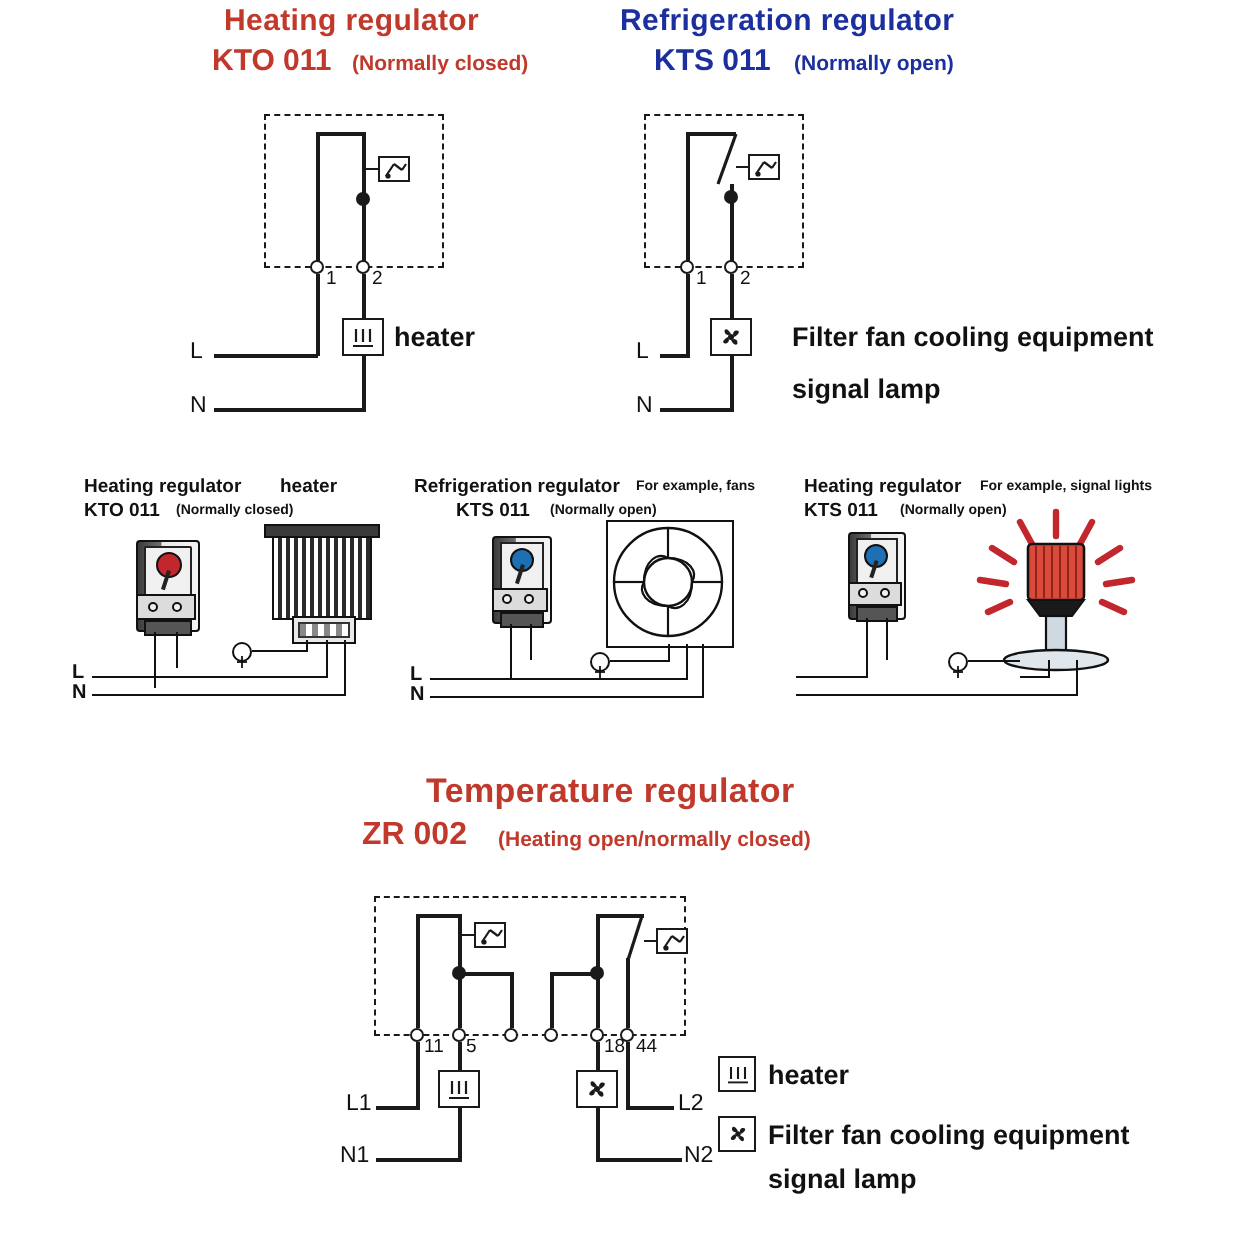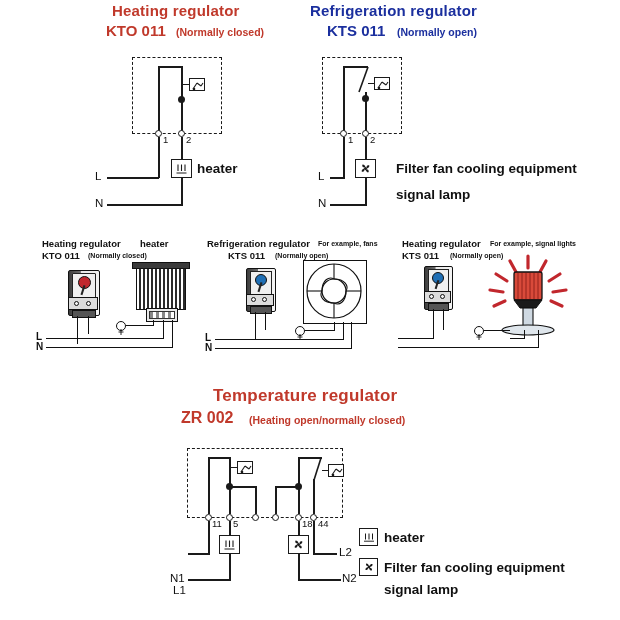--- a/index.html
+++ b/index.html
@@ -407,21 +407,21 @@
   <div class="term" style="left:295px;top:136px;"></div>
   <div class="term" style="left:310px;top:136px;"></div>
 
   <div class="tlabel" style="left:212px;top:140px;">11</div>
   <div class="tlabel" style="left:233px;top:140px;">5</div>
   <div class="tlabel" style="left:302px;top:140px;">18</div>
   <div class="tlabel" style="left:318px;top:140px;">44</div>
 
   <div class="wire v" style="left:208px;top:143px;height:33px;"></div>
   <div class="wire h" style="left:188px;top:175px;width:22px;"></div>
-  <div class="plabel" style="left:173px;top:168px;margin-top:38px;">L1</div>
+  <div class="plabel" style="left:173px;top:168px;">L1</div>
 
   <div class="wire v" style="left:229px;top:143px;height:16px;"></div>
   <div class="sym" style="left:219px;top:157px;width:21px;height:19px;">
     <svg width="13" height="12" viewBox="0 0 13 12">
       <line x1="3" y1="1.5" x2="3" y2="8" stroke="#1a1a1a" stroke-width="1.1"></line>
       <line x1="6.5" y1="1.5" x2="6.5" y2="8" stroke="#1a1a1a" stroke-width="1.1"></line>
       <line x1="10" y1="1.5" x2="10" y2="8" stroke="#1a1a1a" stroke-width="1.1"></line>
       <line x1="1.5" y1="10" x2="11.5" y2="10" stroke="#1a1a1a" stroke-width="1"></line>
     </svg>
   </div>

